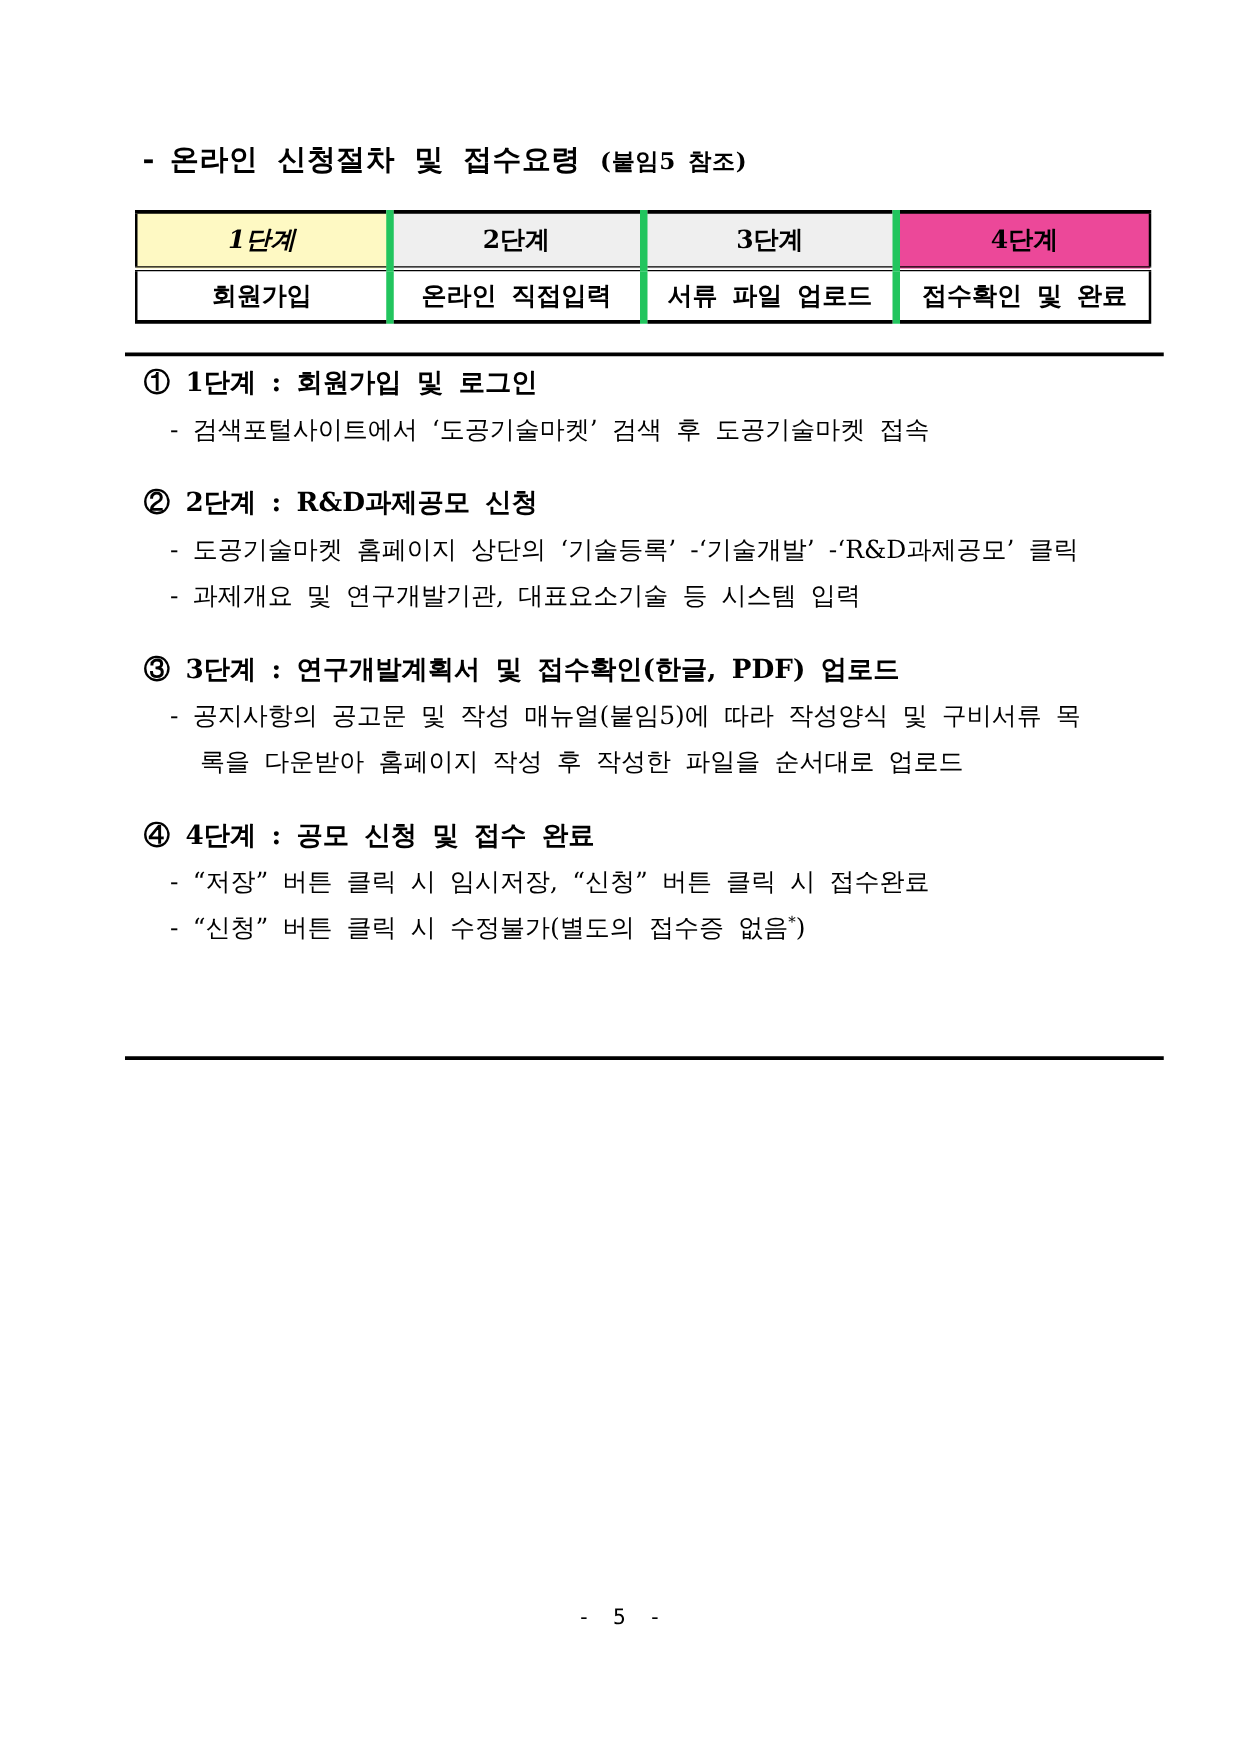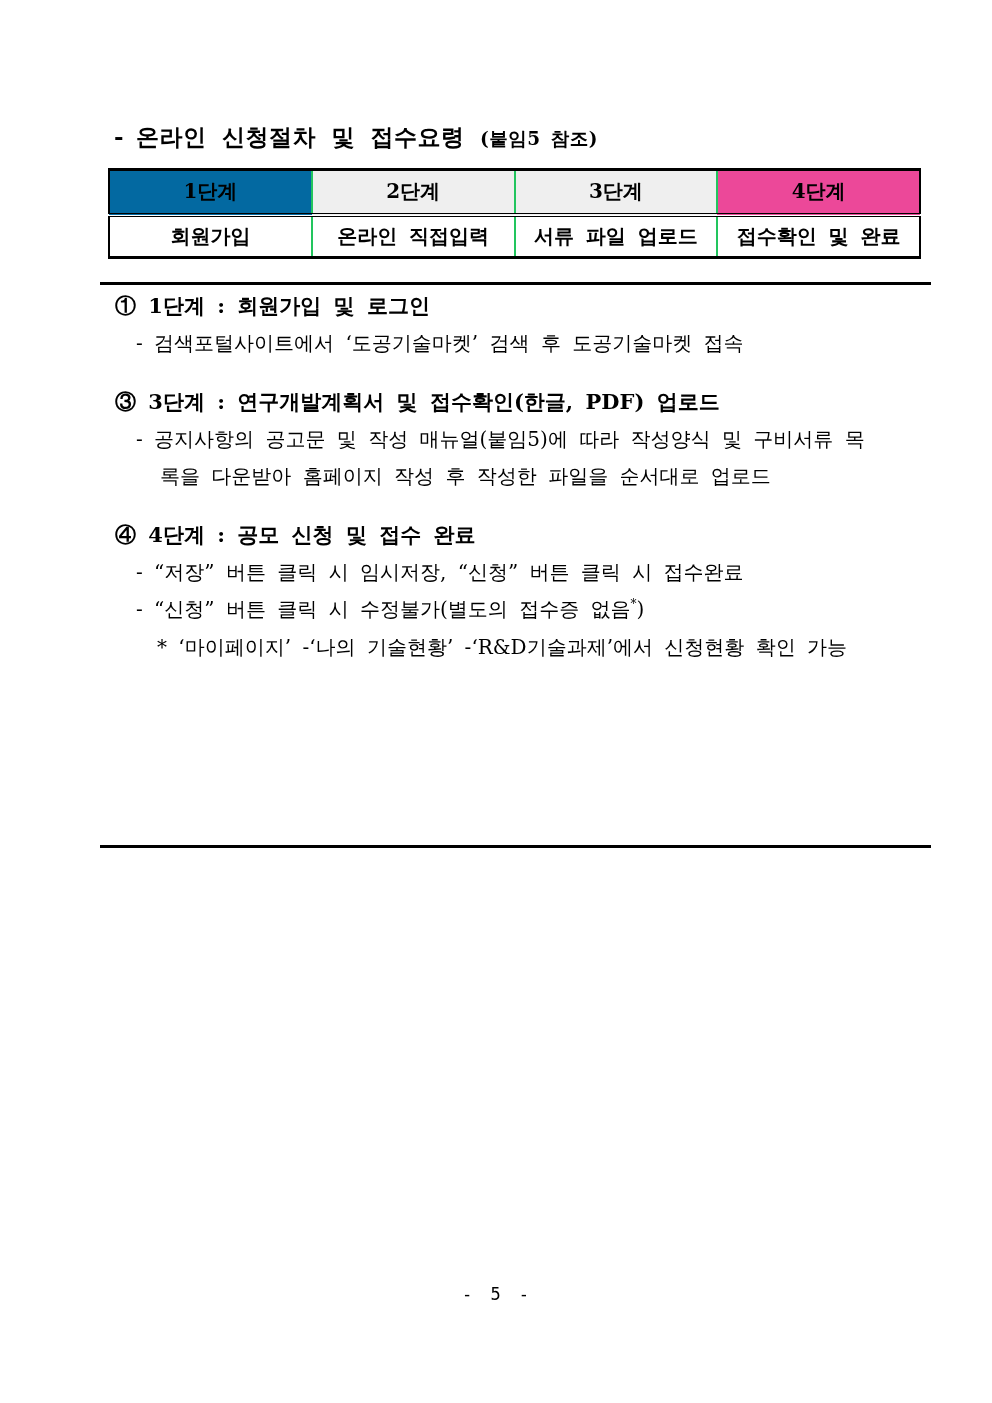--- a/index.html
+++ b/index.html
@@ -7,21 +7,21 @@
   body {
     width: 992px; height: 1403px;
     position: relative;
     font-family: "DejaVu Serif", "Liberation Serif", serif;
     color: #000000;
   }
   .page { position: absolute; inset: 0; width: 992px; height: 1403px; background: #ffffff; overflow: hidden; }
 
   
   .doc-title {
-    position: absolute; left: 114px; top: 122px;
+    position: absolute; left: 114px; top: 112px;
     font-weight: bold; font-size: 23px; letter-spacing: 0.5px; word-spacing: 7px;
     white-space: nowrap;
   }
   .doc-title .bullet { margin-right: 12px; }
   .doc-title .note { font-size: 18.5px; word-spacing: 3px; }
 
   
   table.steps {
     position: absolute; left: 108px; top: 168px; width: 813px;
     border-collapse: collapse; table-layout: fixed;
@@ -30,21 +30,21 @@
   }
   table.steps th, table.steps td {
     text-align: center; vertical-align: middle;
     font-weight: bold; font-size: 20px; word-spacing: 5px;
   }
   table.steps th {
     height: 45px; background: #efefef;
     border-bottom: 4px double #000;
   }
   table.steps td { height: 43px; background: #ffffff; }
-  table.steps th + th, table.steps td + td { border-left: 2px solid #22c55e; }
+  table.steps th + th, table.steps td + td { border-left: 6px solid #22c55e; }
 
   
   .procedure-box {
     position: absolute; left: 100px; top: 282px; width: 831px; height: 566px;
     border-top: 3px solid #000; border-bottom: 3px solid #000;
     padding-top: 4px; overflow: hidden;
   }
   .section { margin-top: 24px; }
   .section:first-child { margin-top: 2px; }
   .section-heading {
@@ -75,21 +75,21 @@
 <div class="page">
 
   <div class="doc-title">
     <span class="bullet">-</span><span>온라인 신청절차 및 접수요령</span>
     <span class="note">(붙임5 참조)</span>
   </div>
 
   <table class="steps">
     <thead>
       <tr>
-        <th style="background: #0369a1;">1단계</th>
+        <th style="background: #fef9c3; font-style: italic;">1단계</th>
         <th style="background: rgb(239, 239, 239);">2단계</th>
         <th style="background: rgb(239, 239, 239); margin-left: 34px;">3단계</th>
         <th style="background: #ec4899;">4단계</th>
       </tr>
     </thead>
     <tbody>
       <tr>
         <td>회원가입</td>
         <td>온라인 직접입력</td>
         <td>서류 파일 업로드</td>
@@ -100,35 +100,41 @@
 
   <div class="procedure-box">
 
     <div class="section">
       <div class="section-heading">① 1단계 : 회원가입 및 로그인</div>
       <div class="section-items">
         <div class="item">- 검색포털사이트에서 ‘도공기술마켓’ 검색 후 도공기술마켓 접속</div>
       </div>
     </div>
 
+    <div class="section">
+      <div class="section-heading">② 2단계 : R&amp;D과제공모 신청</div>
+      <div class="section-items">
+        <div class="item">- 도공기술마켓 홈페이지 상단의 ‘기술등록’ -‘기술개발’ -‘R&amp;D과제공모’ 클릭</div>
+        <div class="item">- 과제개요 및 연구개발기관, 대표요소기술 등 시스템 입력</div>
+      </div>
+    </div>
 
     <div class="section">
       <div class="section-heading">③ 3단계 : 연구개발계획서 및 접수확인(한글, PDF) 업로드</div>
       <div class="section-items">
         <div class="item">- 공지사항의 공고문 및 작성 매뉴얼(붙임5)에 따라 작성양식 및 구비서류 목</div>
         <div class="item cont">록을 다운받아 홈페이지 작성 후 작성한 파일을 순서대로 업로드</div>
       </div>
     </div>
 
     <div class="section">
       <div class="section-heading">④ 4단계 : 공모 신청 및 접수 완료</div>
       <div class="section-items">
         <div class="item">- “저장” 버튼 클릭 시 임시저장, “신청” 버튼 클릭 시 접수완료</div>
         <div class="item"><span>- “신청” 버튼 클릭 시 수정불가(별도의 접수증 없음</span><sup>*</sup><span>)</span></div>
-        <div class="item footnote">* ‘마이페이지’ -‘나의 기술현황’ -‘R&amp;D기술과제’에서 신청현황 확인 가능</div>
       </div>
     </div>
 
   </div>
 
   <div class="page-number">- 5 -</div>
 
 </div>
 
 </body></html>

